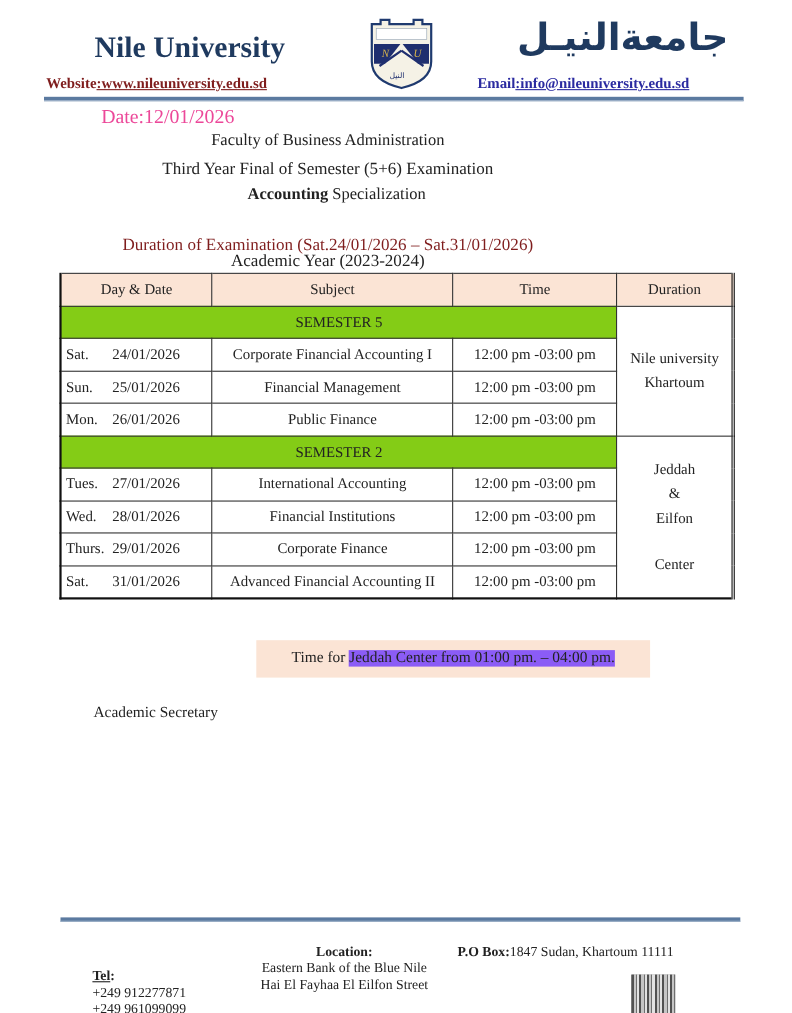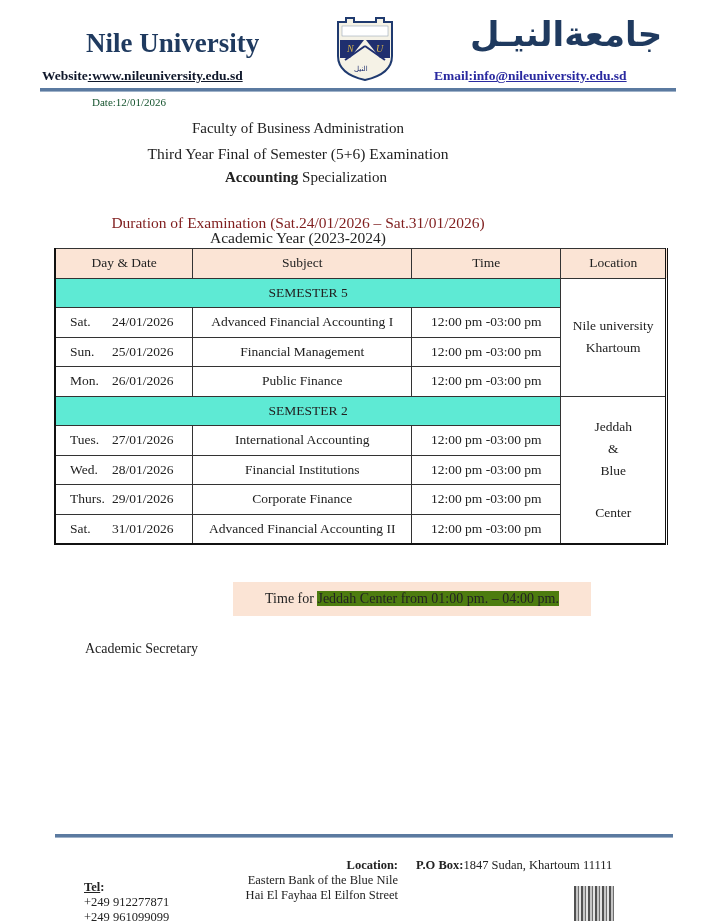--- a/index.html
+++ b/index.html
@@ -1,62 +1,62 @@
 <!DOCTYPE html>
 <html><head>
   <meta charset="utf-8">
   <style>
     * { margin: 0; padding: 0; box-sizing: border-box; }
     html, body { width: 720px; height: 921px; background: #ffffff; overflow: hidden; }
     body { position: relative; font-family: "Liberation Serif", serif; color: #222; }
 
     .uni-name { position: absolute; left: 86px; top: 28px; font-family: "Liberation Serif", serif; font-weight: bold; font-size: 27px; color: #1f3a5f; }
-    .website { position: absolute; left: 42px; top: 68px; font-family: "Liberation Serif", serif; font-weight: bold; font-size: 13.5px; color: #0f172a; }
+    .website { position: absolute; left: 42px; top: 68px; font-family: "Liberation Serif", serif; font-weight: bold; font-size: 13.5px; color: #7f1d1d; }
     .website .link { text-decoration: underline; }
     .arabic-name { position: absolute; left: 470px; top: 14px; font-family: "DejaVu Sans", sans-serif; font-weight: bold; font-size: 34px; color: #1f3a5f; direction: rtl; }
     .email { position: absolute; left: 434px; top: 68px; font-family: "Liberation Serif", serif; font-weight: bold; font-size: 13.5px; color: #2a2aa0; }
     .email .link { text-decoration: underline; }
 
     .logo { position: absolute; left: 334px; top: 16px; width: 62px; height: 66px; }
 
     .header-rule { position: absolute; left: 40px; top: 88px; width: 636px; height: 4px; background: #5b7aa0; border-bottom: 1px solid #9fb2c9; }
 
-    .date { position: absolute; left: 92px; top: 96px; font-size: 11px; color: #14532d; }
+    .date { position: absolute; left: 92px; top: 96px; font-size: 18px; color: #ec4899; }
 
     .title-block { position: absolute; left: 0; width: 596px; text-align: center; }
     .t1 { top: 120px; font-size: 15px; }
     .t2 { top: 145px; font-size: 15.5px; }
     .t3 { top: 169px; font-size: 15px; }
     .t3 b { font-weight: bold; margin-left: 16px; }
     .t4 { top: 190px; font-size: 15.5px; margin-top: 39px; }
     .t5 { top: 214px; font-size: 15.5px; color: #7f1d1d; }
 
     table.schedule { position: absolute; left: 54px; top: 248px; width: 614px; border-collapse: collapse; border-left: 2px solid #111; border-right: 3px double #111; border-bottom: 2px solid #111; border-top: 1px solid #333; font-size: 13.5px; }
     table.schedule td, table.schedule th { border: 1px solid #333; height: 29.5px; font-weight: normal; }
     table.schedule th { background: #fbe4d5; text-align: center; }
     .col-day { width: 138px; }
     .col-subj { width: 220px; }
     .col-time { width: 150px; }
     .col-loc { width: 106px; }
-    .sem-row td { background: #5eead4; text-align: center; }
-    td.day { padding-left: 14px; white-space: nowrap; }
+    .sem-row td { background: #84cc16; text-align: center; }
+    td.day { padding-left: 4px; white-space: nowrap; }
     td.day .dname { display: inline-block; width: 42px; }
     td.subj, td.time { text-align: center; }
     td.loc { text-align: center; vertical-align: middle; line-height: 22px; background: #fff; }
     td.loc2 { line-height: 22px; }
 
     .note { position: absolute; left: 233px; top: 582px; width: 358px; height: 34px; background: #fbe4d5; text-align: center; font-size: 14px; line-height: 34px; }
-    .note .hl { background: #4d7c0f; }
+    .note .hl { background: #8b5cf6; }
 
     .secretary { position: absolute; left: 85px; top: 641px; font-size: 14px; color: #222; text-align: center; }
 
     .footer-rule { position: absolute; left: 55px; top: 834px; width: 618px; height: 4px; background: #5b7aa0; border-bottom: 1px solid #9fb2c9; }
     .f-tel { position: absolute; left: 84px; top: 880px; font-size: 12.5px; line-height: 15px; }
     .f-tel .lbl { font-weight: bold; text-decoration: underline; }
-    .f-loc { position: absolute; left: 228px; top: 858px; width: 170px; text-align: right; font-size: 12.5px; line-height: 15px; }
+    .f-loc { position: absolute; left: 228px; top: 858px; width: 170px; text-align: center; font-size: 12.5px; line-height: 15px; }
     .f-loc .lbl { font-weight: bold; }
     .f-po { position: absolute; left: 416px; top: 858px; font-size: 12.5px; }
     .f-po .lbl { font-weight: bold; }
     .qr { position: absolute; left: 574px; top: 886px; width: 40px; height: 35px; background:
       repeating-linear-gradient(90deg, #333 0 2px, #bbb 2px 4px, #555 4px 5px, #ddd 5px 7px),
       #777; opacity: 0.85; }
   </style>
 </head>
 <body>
 
@@ -86,52 +86,52 @@
 <div class="title-block t3"><b>Accounting</b><span> Specialization</span></div>
 <div class="title-block t4">Academic Year (2023-2024)</div>
 <div class="title-block t5">Duration of Examination (Sat.24/01/2026 – Sat.31/01/2026)</div>
 
 <table class="schedule">
   <thead>
     <tr>
       <th class="col-day">Day &amp; Date</th>
       <th class="col-subj">Subject</th>
       <th class="col-time">Time</th>
-      <th class="col-loc">Location</th>
+      <th class="col-loc">Duration</th>
     </tr>
   </thead>
   <tbody>
     <tr class="sem-row">
       <td colspan="3">SEMESTER 5</td>
       <td rowspan="4" class="loc">
         <div>Nile university</div>
         <div>Khartoum</div>
       </td>
     </tr>
     <tr>
       <td class="day"><span class="dname">Sat.</span><span>24/01/2026</span></td>
-      <td class="subj">Advanced Financial Accounting I</td>
+      <td class="subj">Corporate Financial Accounting I</td>
       <td class="time">12:00 pm -03:00 pm</td>
     </tr>
     <tr>
       <td class="day"><span class="dname">Sun.</span><span>25/01/2026</span></td>
       <td class="subj">Financial Management</td>
       <td class="time">12:00 pm -03:00 pm</td>
     </tr>
     <tr>
       <td class="day"><span class="dname">Mon.</span><span>26/01/2026</span></td>
       <td class="subj">Public Finance</td>
       <td class="time">12:00 pm -03:00 pm</td>
     </tr>
     <tr class="sem-row">
       <td colspan="3">SEMESTER 2</td>
       <td rowspan="5" class="loc loc2">
         <div>Jeddah</div>
         <div>&amp;</div>
-        <div>Blue</div>
+        <div>Eilfon</div>
         <div style="height:20px"></div>
         <div>Center</div>
       </td>
     </tr>
     <tr>
       <td class="day"><span class="dname">Tues.</span><span>27/01/2026</span></td>
       <td class="subj">International Accounting</td>
       <td class="time">12:00 pm -03:00 pm</td>
     </tr>
     <tr>

